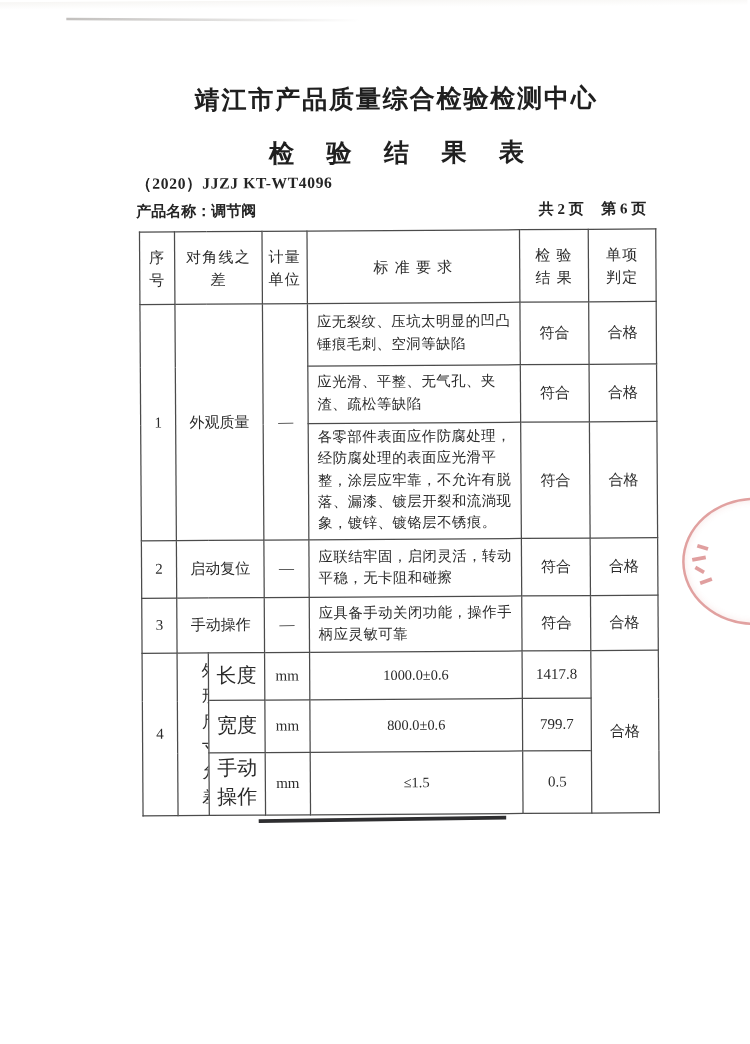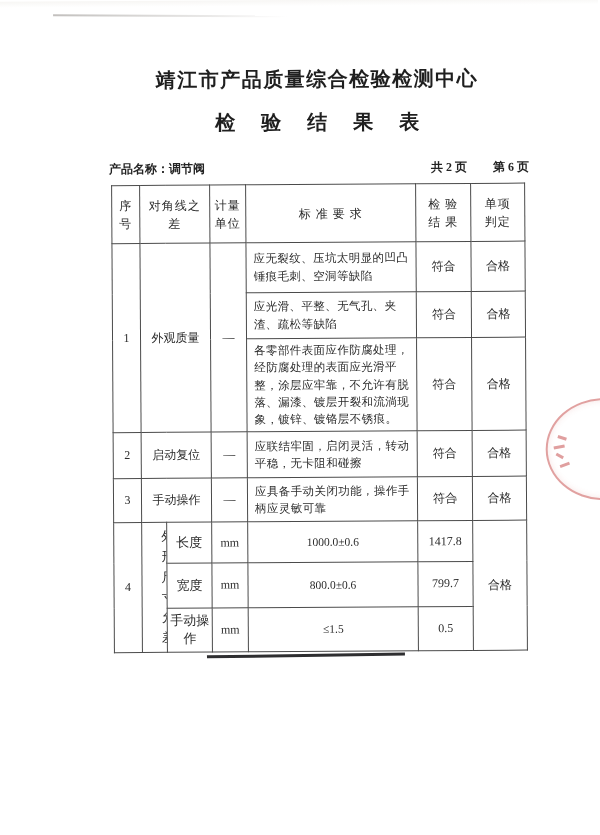--- a/index.html
+++ b/index.html
@@ -37,21 +37,21 @@
     font-size: 12.5px; font-weight: bold; color: #242424; letter-spacing: 0.5px;
   }
   .meta-line {
     position: absolute; left: 110px; top: 160px; width: 400px;
     font-size: 12px; font-weight: bold; color: #242424;
   }
   .page-info {
     position: absolute; left: 432px; top: 160px;
     font-size: 12px; font-weight: bold; color: #242424;
   }
-  .page-info span { margin-right: 26px; }
+  .page-info span { margin-right: 14px; }
   .page-info span:last-child { margin-right: 0; }
 
   table.result-table {
     position: absolute; left: 112px; top: 184px;
     border-collapse: collapse; table-layout: fixed;
     width: 413px;
   }
   .result-table td, .result-table th {
     border: 1px solid #4b4b4b;
     font-weight: normal;
@@ -65,21 +65,21 @@
   .result-table th { white-space: pre-line; line-height: 1.5; letter-spacing: 1px; }
   td.req {
     text-align: left; font-size: 11.5px; line-height: 1.5;
     padding: 3px 7px; letter-spacing: 0.4px;
   }
   td.req-center { text-align: center; font-size: 11.5px; }
   td.vtext {
     padding: 4px 19px; word-break: break-all; line-height: 1.55; letter-spacing: 0;
     font-size: 13px;
   }
-  td.subname { font-size: 13px; line-height: 1.4; padding: 2px 2px; word-break: break-all; }
+  td.subname { font-size: 16px; line-height: 1.4; padding: 2px 2px; word-break: break-all; }
   tr.h58 { height: 58px; } tr.h50 { height: 50px; } tr.h46 { height: 46px; }
   tr.h84 { height: 84px; } tr.h44 { height: 44px; } tr.h38 { height: 38px; }
   tr.h42 { height: 42px; }
 
   .end-rule {
     position: absolute; left: 205px; top: 654px; width: 198px; height: 2.5px;
     background: #2e2e30; transform: rotate(-0.45deg);
   }
   .seal {
     position: absolute; left: 545px; top: 400px; width: 112px; height: 98px;
@@ -102,20 +102,21 @@
 
 <div class="page">
 
   <div class="scan-line-top"></div>
 
   <div class="header-block">
     <div class="org-title">靖江市产品质量综合检验检测中心</div>
     <div class="doc-title">检验结果表</div>
   </div>
 
+  <div class="report-no">（2020）JJZJ KT-WT4096</div>
 
   <div class="meta-line">产品名称：调节阀</div>
 
   <div class="page-info">
     <span>共 2 页</span><span>第 6 页</span>
   </div>
 
   <table class="result-table">
     <colgroup>
       <col style="width:28px">

